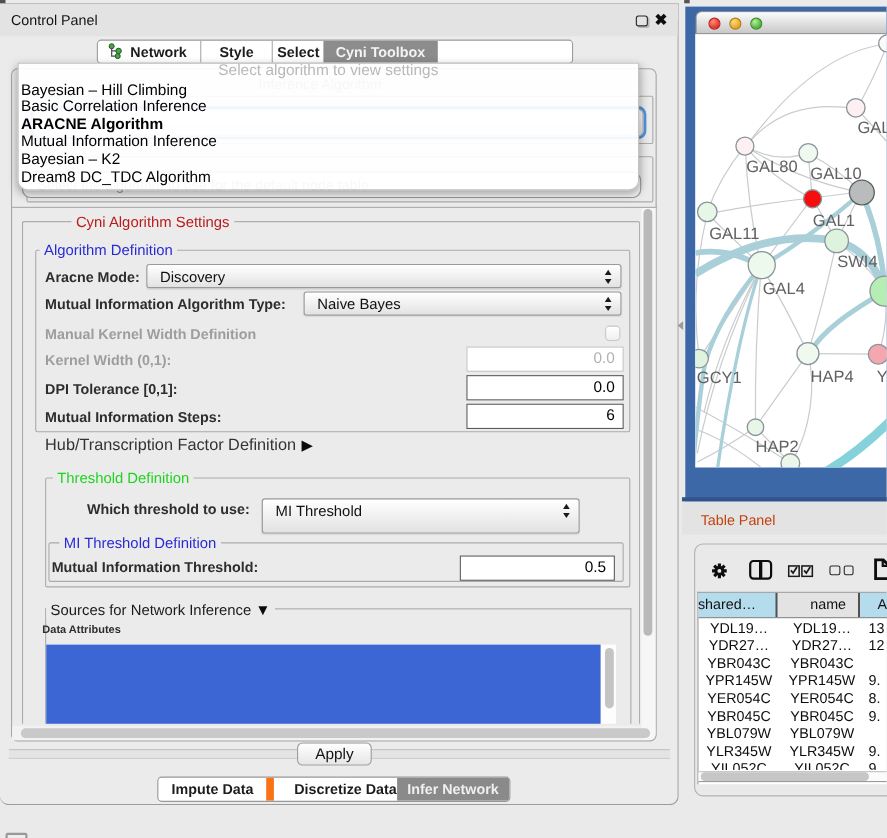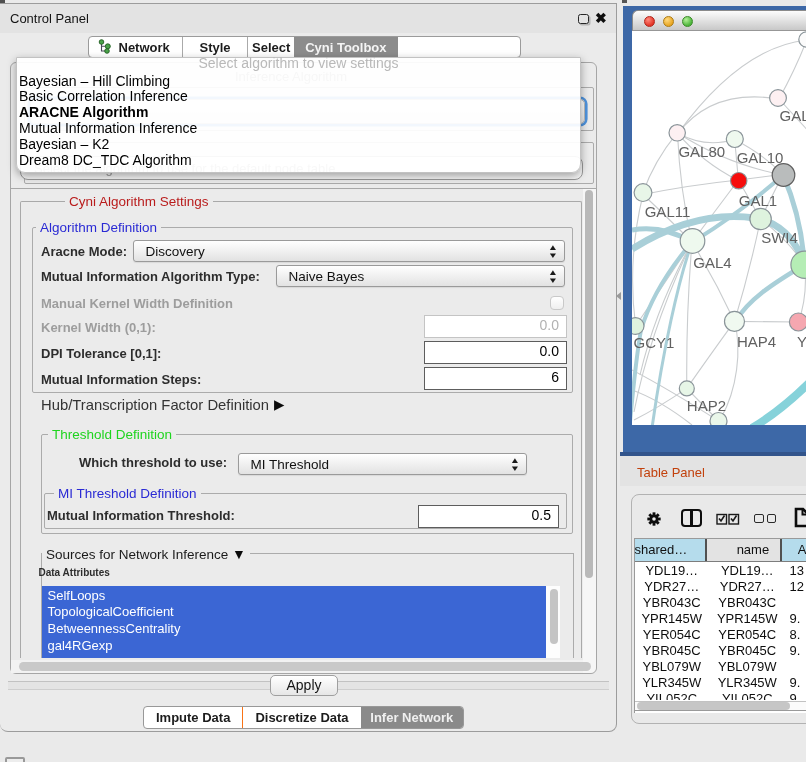--- a/index.html
+++ b/index.html
@@ -78,52 +78,51 @@
 <div class="tf" style="left:424px;top:341px;width:143px;height:23px;">0.0</div>
 <div class="lab" style="left:41px;top:372px;">Mutual Information Steps:</div>
 <div class="tf" style="left:424px;top:367px;width:143px;height:23px;">6</div>
 
 <div class="abs" style="left:41px;top:396.5px;font-size:14.8px;color:#333;white-space:nowrap;">Hub/Transcription Factor Definition</div>
 <div class="abs" style="left:274px;top:396px;font-size:13.5px;color:#0a0a0a;">▶</div>
 
 <div class="gbox" style="left:41px;top:434px;width:532px;height:100px;"></div>
 <div class="gtitle" style="left:48px;top:427px;color:#1fd41f;">Threshold Definition</div>
 <div class="lab" style="left:79px;top:454.5px;">Which threshold to use:</div>
-<div class="combo" style="left:238px;top:453px;width:289px;height:22px;">
+<div class="combo" style="left:238px;top:453px;width:289px;height:32px;">
     <span class="ct">MI Threshold</span>
     <span class="st">▲<br>▼</span>
   </div>
 <div class="gbox" style="left:44px;top:493px;width:523px;height:36px;"></div>
 <div class="gtitle" style="left:54px;top:486px;color:#2a2ad4;">MI Threshold Definition</div>
 <div class="lab" style="left:47px;top:508px;">Mutual Information Threshold:</div>
 <div class="tf" style="left:418px;top:505px;width:141px;height:23px;">0.5</div>
 
 <div class="abs" style="left:41px;top:553px;width:533px;height:105px;border:1px solid #ababab;border-bottom:none;"></div>
 <div class="gtitle" style="left:42px;top:546px;color:#1b1b1b;">Sources for Network Inference&nbsp;<span style="font-size:14px;position:relative;top:-0.5px;color:#0a0a0a;">▼</span></div>
 <div class="lab" style="left:38.5px;top:567px;font-size:10px;">Data Attributes</div>
 <div class="abs" style="left:42px;top:586px;width:518px;height:72px;background:#fdfdfd;">
   <div class="abs" style="left:0;top:0;width:504px;height:72px;background:#3b66d4;"></div>
-  <div class="abs" style="left:5.5px;top:1.5px;font-size:13px;color:#fff;line-height:16.9px;">SelfLoops<br>TopologicalCoefficient<br>BetweennessCentrality<br>gal4RGexp</div>
   <div class="abs" style="left:508px;top:3px;width:8px;height:55px;background:#c4c4c4;border-radius:4px;"></div>
 </div>
 
 <div class="abs" style="left:583px;top:189px;width:13px;height:484px;background:#f6f6f6;border-radius:0 0 6px 0;"></div>
 <div class="abs" style="left:585px;top:190px;width:8px;height:388px;background:#b9b9b9;border-radius:4px;"></div>
 <div class="abs" style="left:11px;top:188px;width:586px;height:1px;background:#a8a8a8;"></div>
 
 <div class="abs" style="left:11px;top:660px;width:572px;height:13px;background:#f2f2f2;"></div>
 <div class="abs" style="left:19px;top:662px;width:572px;height:9px;background:#c9c9c9;border-radius:5px;"></div>
 
 <div class="abs" style="left:8px;top:681px;width:601px;height:9px;background:#e4e4e4;border-top:1px solid #c2c2c2;border-bottom:1px solid #cecece;"></div>
 
 <div class="abs" style="left:270px;top:675px;width:68px;height:21px;border:1px solid #9f9f9f;border-radius:5px;background:linear-gradient(#ffffff,#f0f0f0 60%,#e6e6e6);text-align:center;font-size:14px;color:#141414;line-height:19.5px;">Apply</div>
 
 <div class="abs" style="left:143px;top:706px;width:321px;height:23px;border:1px solid #989898;border-radius:4px;background:#fff;display:flex;font-size:13px;font-weight:bold;color:#1c1c1c;overflow:hidden;">
   <div style="width:99px;text-align:center;line-height:22px;">Impute Data</div>
-  <div style="width:119px;text-align:center;line-height:22px;border-left:1px solid #f97316;">Discretize Data</div>
+  <div style="width:119px;text-align:right;line-height:22px;border-left:7px solid #f97316;">Discretize Data</div>
   <div style="width:103px;text-align:center;line-height:22px;background:#8a8a8a;color:#f0f0f0;">Infer Network</div>
 </div>
 
 <div class="abs" style="left:616px;top:292px;width:0;height:0;border-top:4px solid transparent;border-bottom:4px solid transparent;border-right:5px solid #9a9a9a;"></div>
 
 <div class="abs" style="left:5px;top:757px;width:20px;height:16px;border:2px solid #999;border-radius:2px;background:#ededed;"></div>
 
 <div class="abs" style="left:16px;top:57px;width:565px;height:116px;background:rgba(255,255,255,0.93);border:1px solid #c2c2c2;border-radius:0 0 9px 9px;box-shadow:0 3px 9px rgba(0,0,0,0.35);z-index:50;">
   <div class="abs" style="left:0;top:-3px;width:100%;text-align:center;font-size:14px;color:#b9b9b9;">Select algorithm to view settings</div>
   <div class="abs" style="left:2px;top:15.5px;font-size:14px;color:#000;line-height:15.95px;white-space:nowrap;">Bayesian – Hill Climbing<br>Basic Correlation Inference<br><b>ARACNE Algorithm</b><br>Mutual Information Inference<br>Bayesian – K2<br>Dream8 DC_TDC Algorithm</div>

